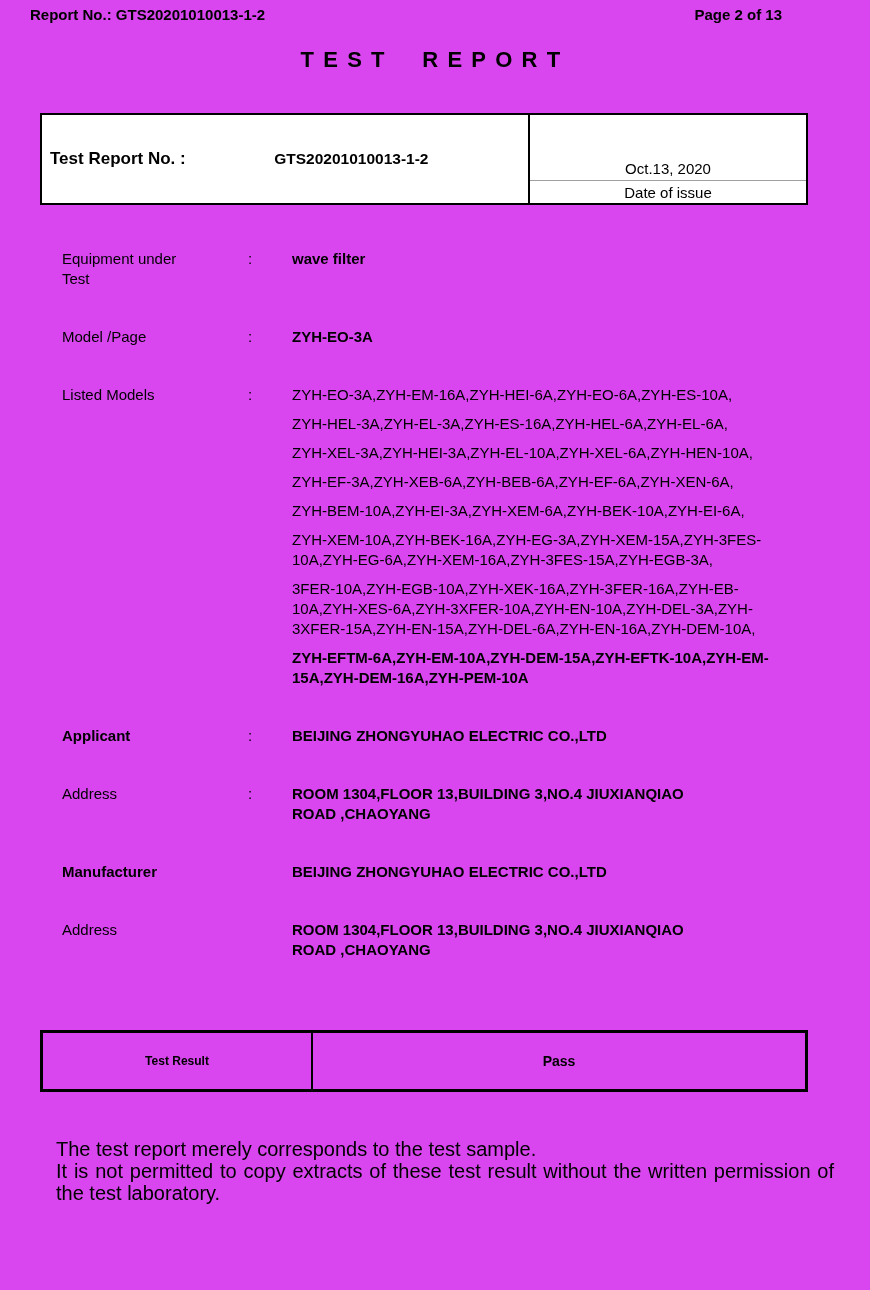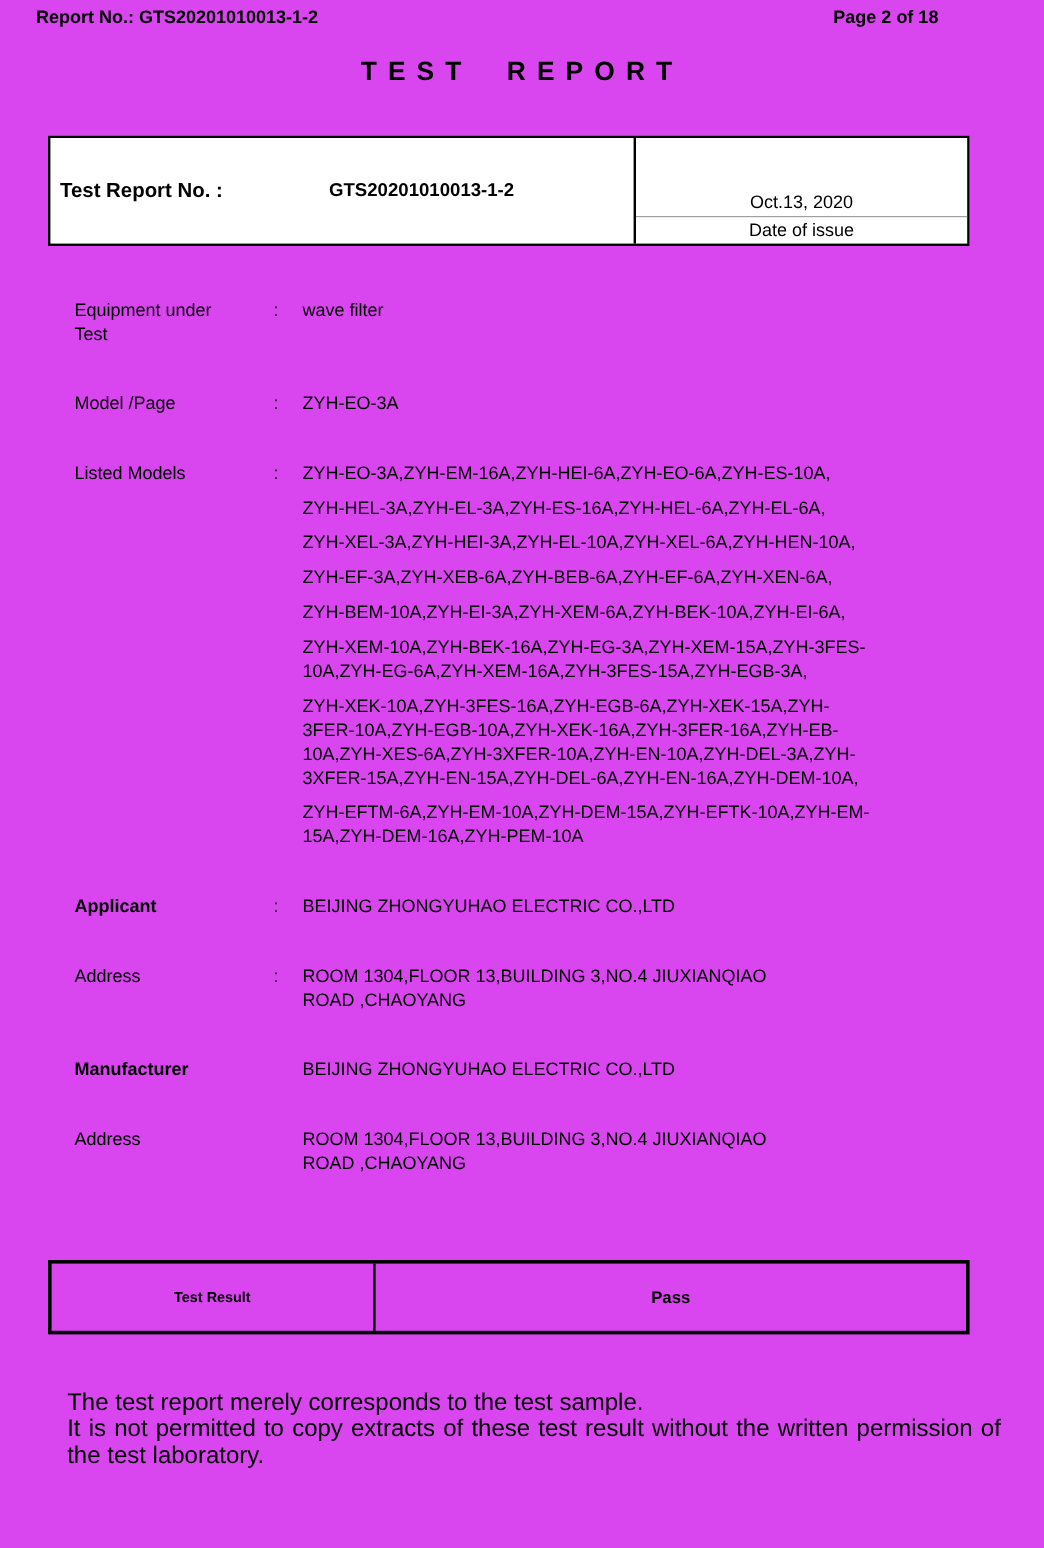--- a/index.html
+++ b/index.html
@@ -34,27 +34,27 @@
     border-right:2px solid #000; padding:10px 11px 10px 8px;
   }
   .rt-label { font-weight:bold; font-size:17px; }
   .rt-number { flex:1; text-align:center; font-weight:bold; font-size:15.5px; }
   .rt-right { width:276px; display:flex; flex-direction:column; font-size:15px;margin-top:42px; }
   .rt-date { text-align:center; padding:3px 0 3px; border-bottom:1px solid #a0a0a0; }
   .rt-date-label { text-align:center; padding:3px 0 2px; }
 
   
   .fields { margin:44px 0 0 62px; font-size:15px; line-height:20px; }
-  .field-row { display:flex; margin-bottom:38px; }
+  .field-row { display:flex; margin-bottom:38px;gap:20px; }
   .f-label { width:166px; }
   .f-label.bold { font-weight:bold; }
   .f-colon { width:24px; }
   .f-value { width:560px; }
   .f-para { margin:0 0 9px; }
-  .f-para:last-child { margin-bottom:0; }
+  .f-para:last-child { margin-bottom:0;font-weight:bold; }
 
   
   .result-table {
     display:flex; width:762px; height:56px;
     margin:70px 0 0 40px; border:3px solid #000;
   }
   .res-left {
     width:268px; border-right:2px solid #000;
     display:flex; align-items:center; justify-content:center;
     font-weight:bold; font-size:12px;
@@ -69,21 +69,21 @@
   .footer p { margin:0; }
   .f2 { text-align:justify; }
 </style>
 </head>
 <body>
 
 <div class="page">
 
   <div class="doc-header">
     <span>Report No.: GTS20201010013-1-2</span>
-    <span>Page 2 of 18</span>
+    <span>Page 2 of 13</span>
   </div>
 
   <div class="title">TEST REPORT</div>
 
   <div class="report-table">
     <div class="rt-left">
       <span class="rt-label">Test Report No. :</span>
       <span class="rt-number">GTS20201010013-1-2</span>
     </div>
     <div class="rt-right">
@@ -135,21 +135,20 @@
             <div class="f-line">ZYH-EF-3A,ZYH-XEB-6A,ZYH-BEB-6A,ZYH-EF-6A,ZYH-XEN-6A,</div>
           </div>
           <div class="f-para">
             <div class="f-line">ZYH-BEM-10A,ZYH-EI-3A,ZYH-XEM-6A,ZYH-BEK-10A,ZYH-EI-6A,</div>
           </div>
           <div class="f-para">
             <div class="f-line">ZYH-XEM-10A,ZYH-BEK-16A,ZYH-EG-3A,ZYH-XEM-15A,ZYH-3FES-</div>
             <div class="f-line">10A,ZYH-EG-6A,ZYH-XEM-16A,ZYH-3FES-15A,ZYH-EGB-3A,</div>
           </div>
           <div class="f-para">
-            <div class="f-line">ZYH-XEK-10A,ZYH-3FES-16A,ZYH-EGB-6A,ZYH-XEK-15A,ZYH-</div>
             <div class="f-line">3FER-10A,ZYH-EGB-10A,ZYH-XEK-16A,ZYH-3FER-16A,ZYH-EB-</div>
             <div class="f-line">10A,ZYH-XES-6A,ZYH-3XFER-10A,ZYH-EN-10A,ZYH-DEL-3A,ZYH-</div>
             <div class="f-line">3XFER-15A,ZYH-EN-15A,ZYH-DEL-6A,ZYH-EN-16A,ZYH-DEM-10A,</div>
           </div>
           <div class="f-para">
             <div class="f-line">ZYH-EFTM-6A,ZYH-EM-10A,ZYH-DEM-15A,ZYH-EFTK-10A,ZYH-EM-</div>
             <div class="f-line">15A,ZYH-DEM-16A,ZYH-PEM-10A</div>
           </div>
         </div>
       </div>

